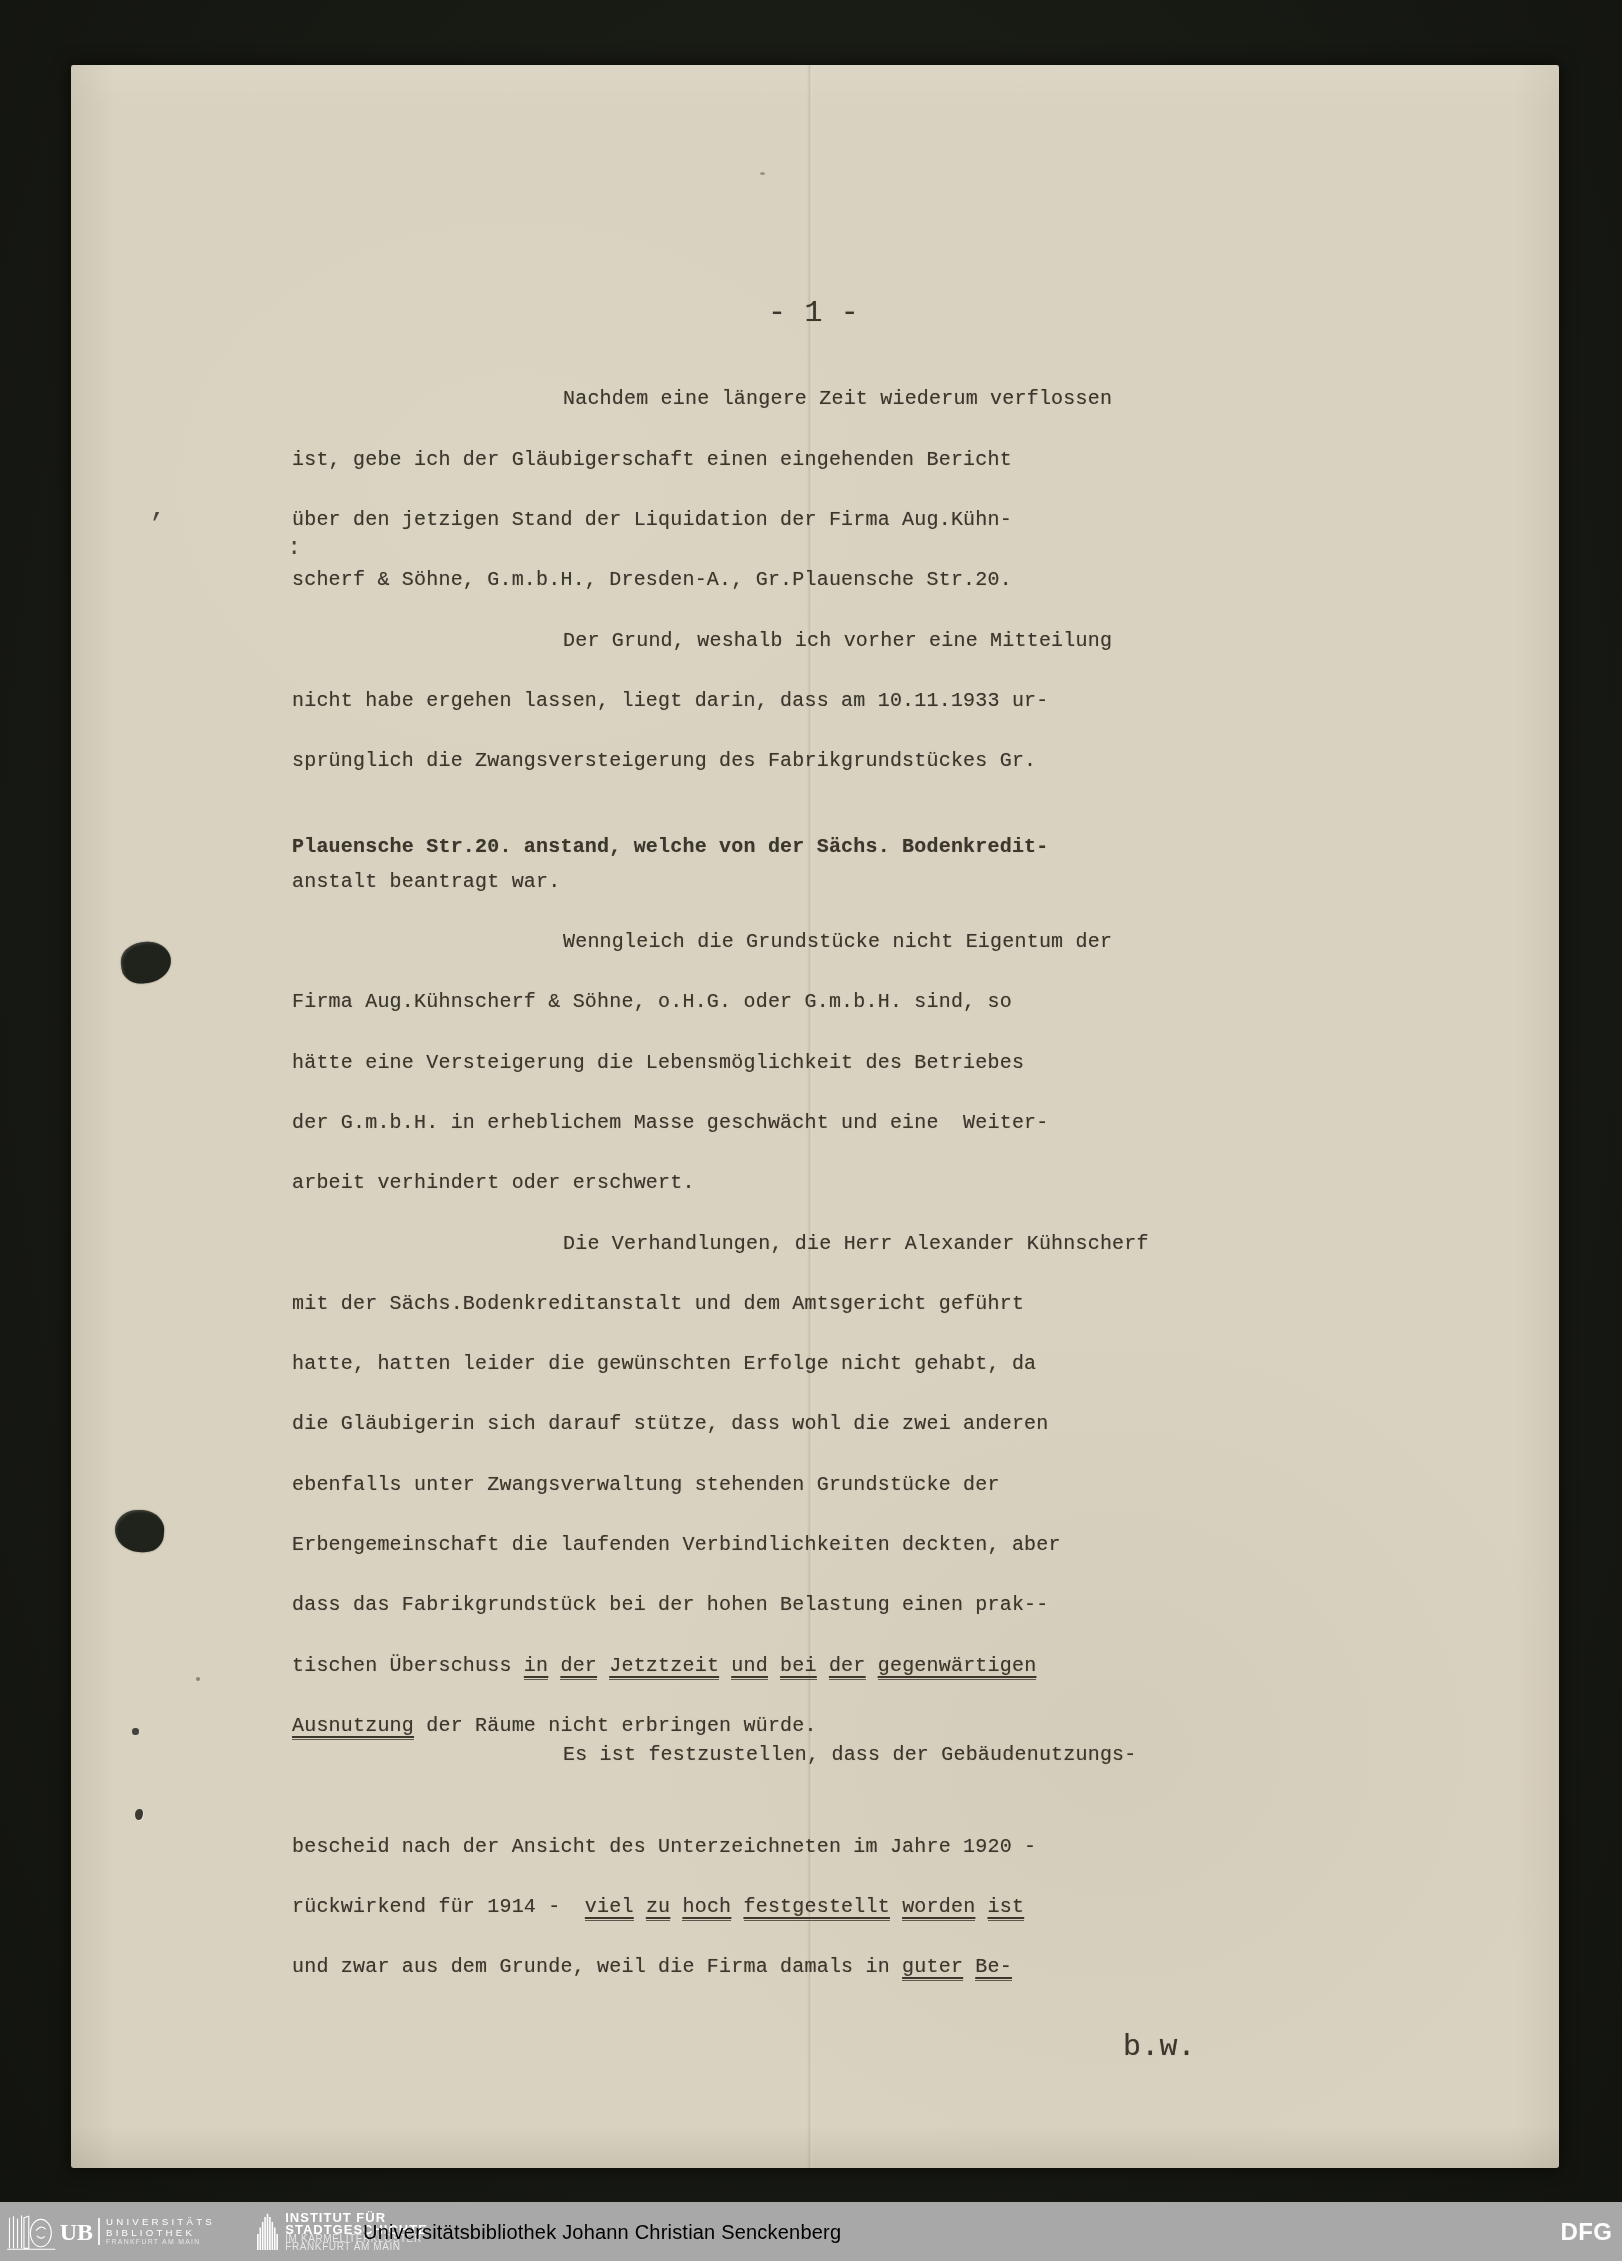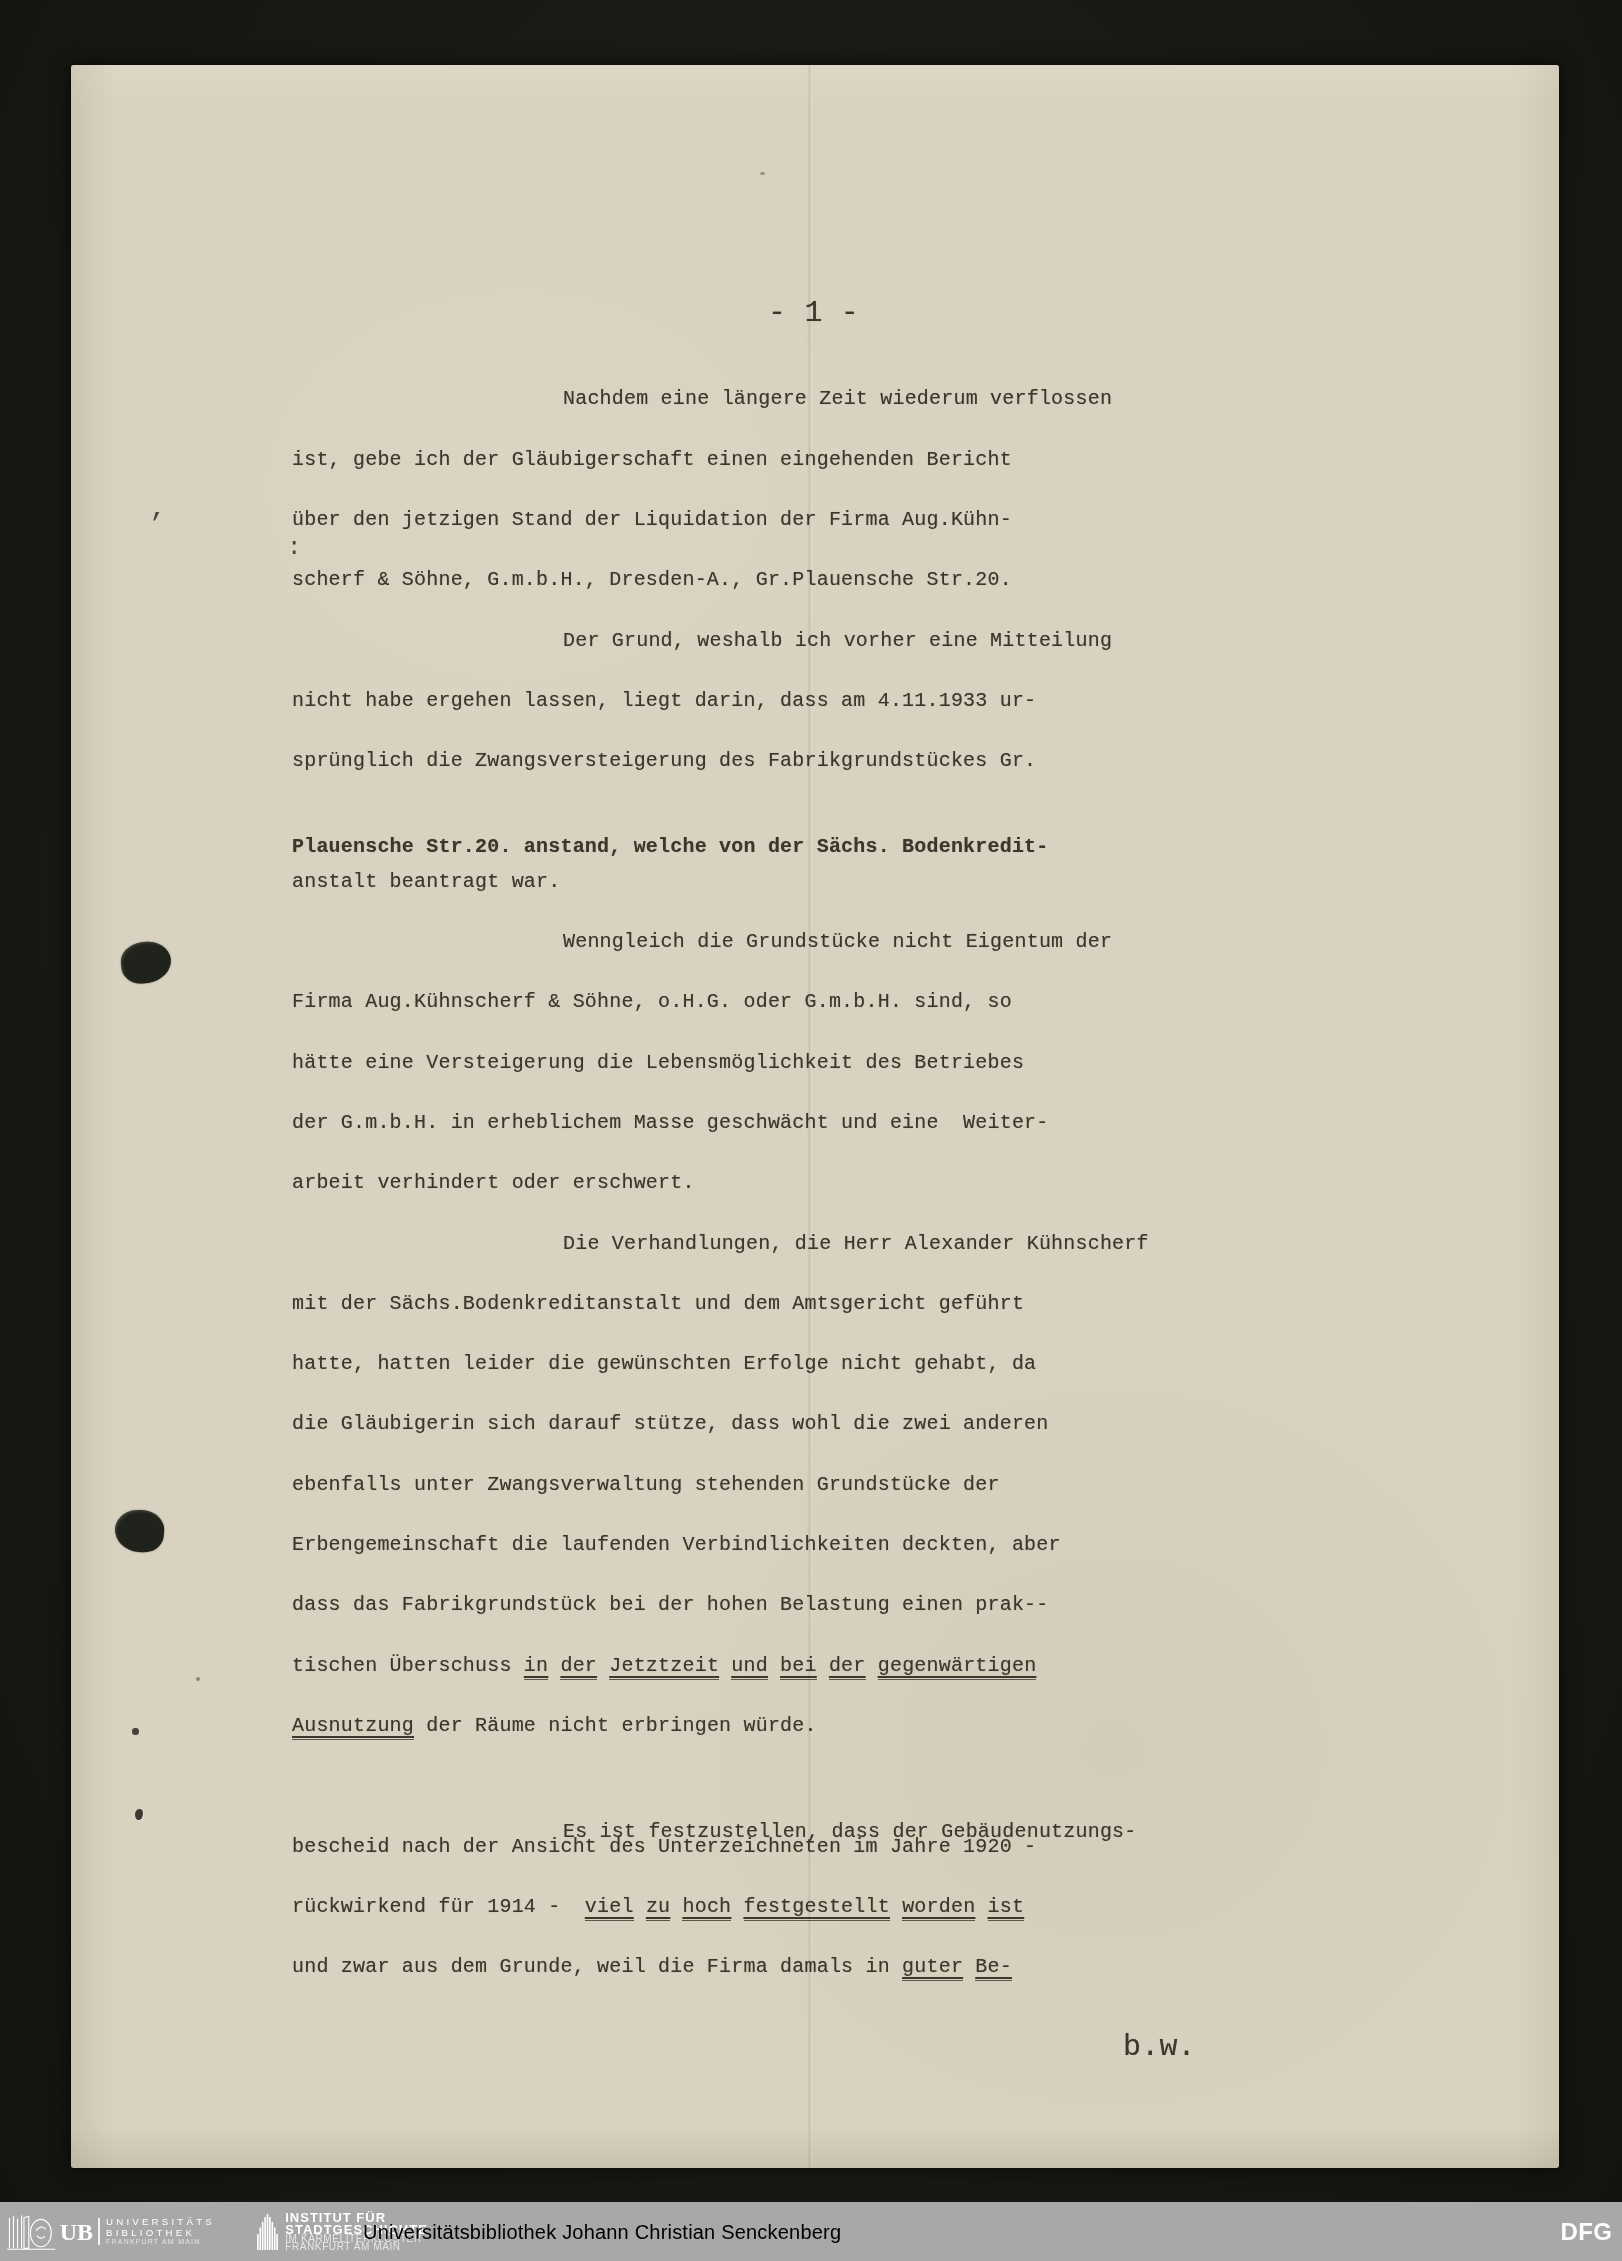--- a/index.html
+++ b/index.html
@@ -71,39 +71,39 @@
     <div id="fold"></div>
 
     <div id="pageno" class="tw">- 1 -</div>
 
     <div id="doc-body">
         <div class="line tw" style="top: 316px; left: 492px;"><span>Nachdem eine längere Zeit wiederum verflossen</span></div>
         <div class="line tw" style="top: 377px; left: 221px;"><span>ist, gebe ich der Gläubigerschaft einen eingehenden Bericht</span></div>
         <div class="line tw" style="top: 437px; left: 221px;"><span>über den jetzigen Stand der Liquidation der Firma Aug.Kühn-</span></div>
         <div class="line tw" style="top: 497px; left: 221px;"><span>scherf &amp; Söhne, G.m.b.H., Dresden-A., Gr.Plauensche Str.20.</span></div>
         <div class="line tw" style="top: 558px; left: 492px;"><span>Der Grund, weshalb ich vorher eine Mitteilung</span></div>
-        <div class="line tw" style="top: 618px; left: 221px;"><span>nicht habe ergehen lassen, liegt darin, dass am 4.11.1933 ur-</span></div>
+        <div class="line tw" style="top: 618px; left: 221px;"><span>nicht habe ergehen lassen, liegt darin, dass am 10.11.1933 ur-</span></div>
         <div class="line tw" style="top: 678px; left: 221px;"><span>sprünglich die Zwangsversteigerung des Fabrikgrundstückes Gr.</span></div>
         <div class="line tw" style="top: 764px; left: 221px; font-weight: bold;"><span>Plauensche Str.20. anstand, welche von der Sächs. Bodenkredit-</span></div>
         <div class="line tw" style="top: 799px; left: 221px;"><span>anstalt beantragt war.</span></div>
         <div class="line tw" style="top: 859px; left: 492px;"><span>Wenngleich die Grundstücke nicht Eigentum der</span></div>
         <div class="line tw" style="top: 919px; left: 221px;"><span>Firma Aug.Kühnscherf &amp; Söhne, o.H.G. oder G.m.b.H. sind, so</span></div>
         <div class="line tw" style="top: 980px; left: 221px;"><span>hätte eine Versteigerung die Lebensmöglichkeit des Betriebes</span></div>
         <div class="line tw" style="top: 1040px; left: 221px;"><span>der G.m.b.H. in erheblichem Masse geschwächt und eine  Weiter-</span></div>
         <div class="line tw" style="top: 1100px; left: 221px;"><span>arbeit verhindert oder erschwert.</span></div>
         <div class="line tw" style="top: 1161px; left: 492px;"><span>Die Verhandlungen, die Herr Alexander Kühnscherf</span></div>
         <div class="line tw" style="top: 1221px; left: 221px;"><span>mit der Sächs.Bodenkreditanstalt und dem Amtsgericht geführt</span></div>
         <div class="line tw" style="top: 1281px; left: 221px;"><span>hatte, hatten leider die gewünschten Erfolge nicht gehabt, da</span></div>
         <div class="line tw" style="top: 1341px; left: 221px;"><span>die Gläubigerin sich darauf stütze, dass wohl die zwei anderen</span></div>
         <div class="line tw" style="top: 1402px; left: 221px;"><span>ebenfalls unter Zwangsverwaltung stehenden Grundstücke der</span></div>
         <div class="line tw" style="top: 1462px; left: 221px;"><span>Erbengemeinschaft die laufenden Verbindlichkeiten deckten, aber</span></div>
         <div class="line tw" style="top: 1522px; left: 221px;"><span>dass das Fabrikgrundstück bei der hohen Belastung einen prak--</span></div>
         <div class="line tw" style="top: 1583px; left: 221px;"><span>tischen Überschuss </span><span class="u">in</span><span> </span><span class="u">der</span><span> </span><span class="u">Jetztzeit</span><span> </span><span class="u">und</span><span> </span><span class="u">bei</span><span> </span><span class="u">der</span><span> </span><span class="u">gegenwärtigen</span></div>
         <div class="line tw" style="top: 1643px; left: 221px;"><span class="u">Ausnutzung</span><span> der Räume nicht erbringen würde.</span></div>
-        <div class="line tw" style="top: 1749px; left: 492px;"><span>Es ist festzustellen, dass der Gebäudenutzungs-</span></div>
+        <div class="line tw" style="top: 1672px; left: 492px;"><span>Es ist festzustellen, dass der Gebäudenutzungs-</span></div>
         <div class="line tw" style="top: 1764px; left: 221px;"><span>bescheid nach der Ansicht des Unterzeichneten im Jahre 1920 -</span></div>
         <div class="line tw" style="top: 1824px; left: 221px;"><span>rückwirkend für 1914 -  </span><span class="u">viel</span><span> </span><span class="u">zu</span><span> </span><span class="u">hoch</span><span> </span><span class="u">festgestellt</span><span> </span><span class="u">worden</span><span> </span><span class="u">ist</span></div>
         <div class="line tw" style="top: 1884px; left: 221px;"><span>und zwar aus dem Grunde, weil die Firma damals in </span><span class="u">guter</span><span> </span><span class="u">Be-</span></div>
       </div>
 
     <div id="bw" class="tw">b.w.</div>
 
     <div id="punch-top" class="punch"></div>
     <div id="punch-bottom" class="punch"></div>
 

